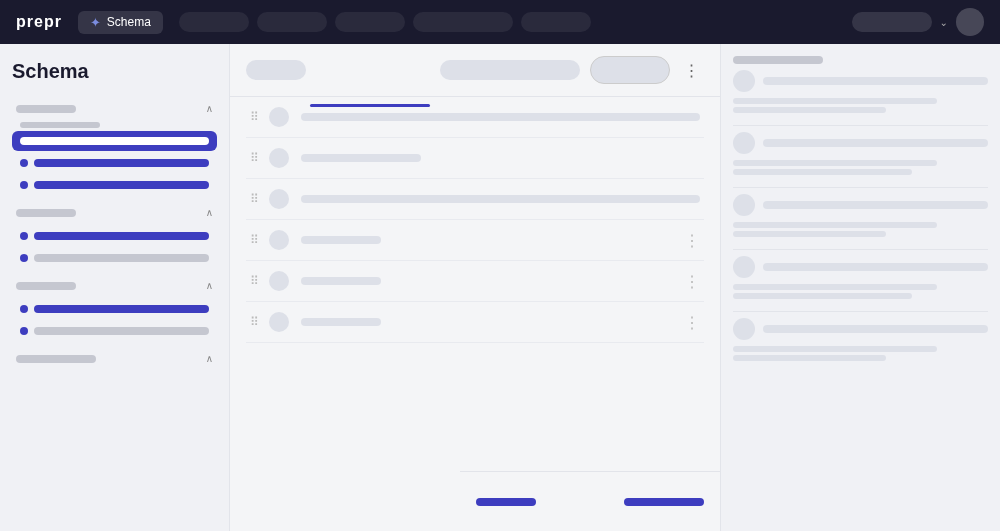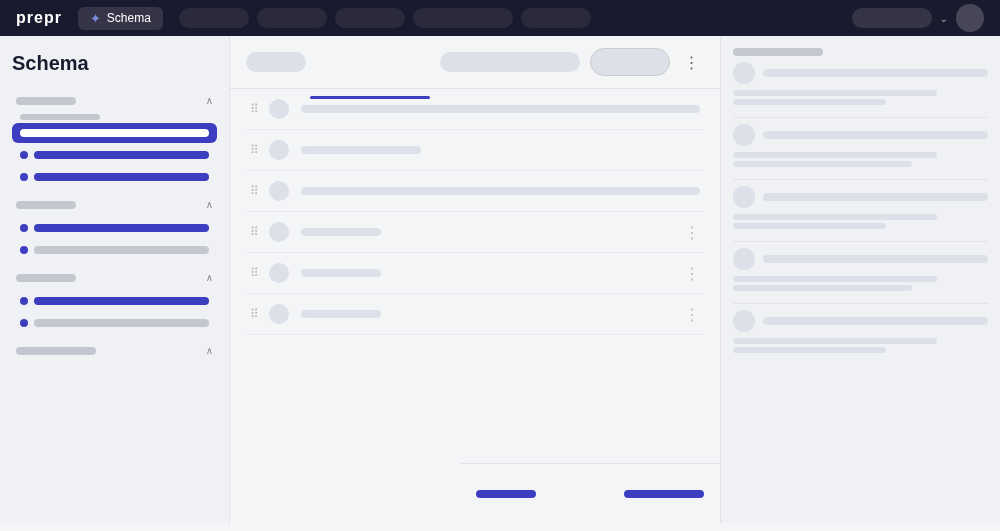--- a/index.html
+++ b/index.html
@@ -7,21 +7,21 @@
       font-family: -apple-system, BlinkMacSystemFont, 'Segoe UI', sans-serif;
       background: #f4f5f7;
       width: 1000px;
       height: 531px;
       overflow: hidden;
       position: relative;
     }
 
     
     .topnav {
-      height: 36px;
+      height: 44px;
       background: #1a1a2e;
       display: flex;
       align-items: center;
       padding: 0 16px;
       gap: 16px;
     }
     .topnav-logo {
       color: #fff;
       font-weight: 700;
       font-size: 16px;

